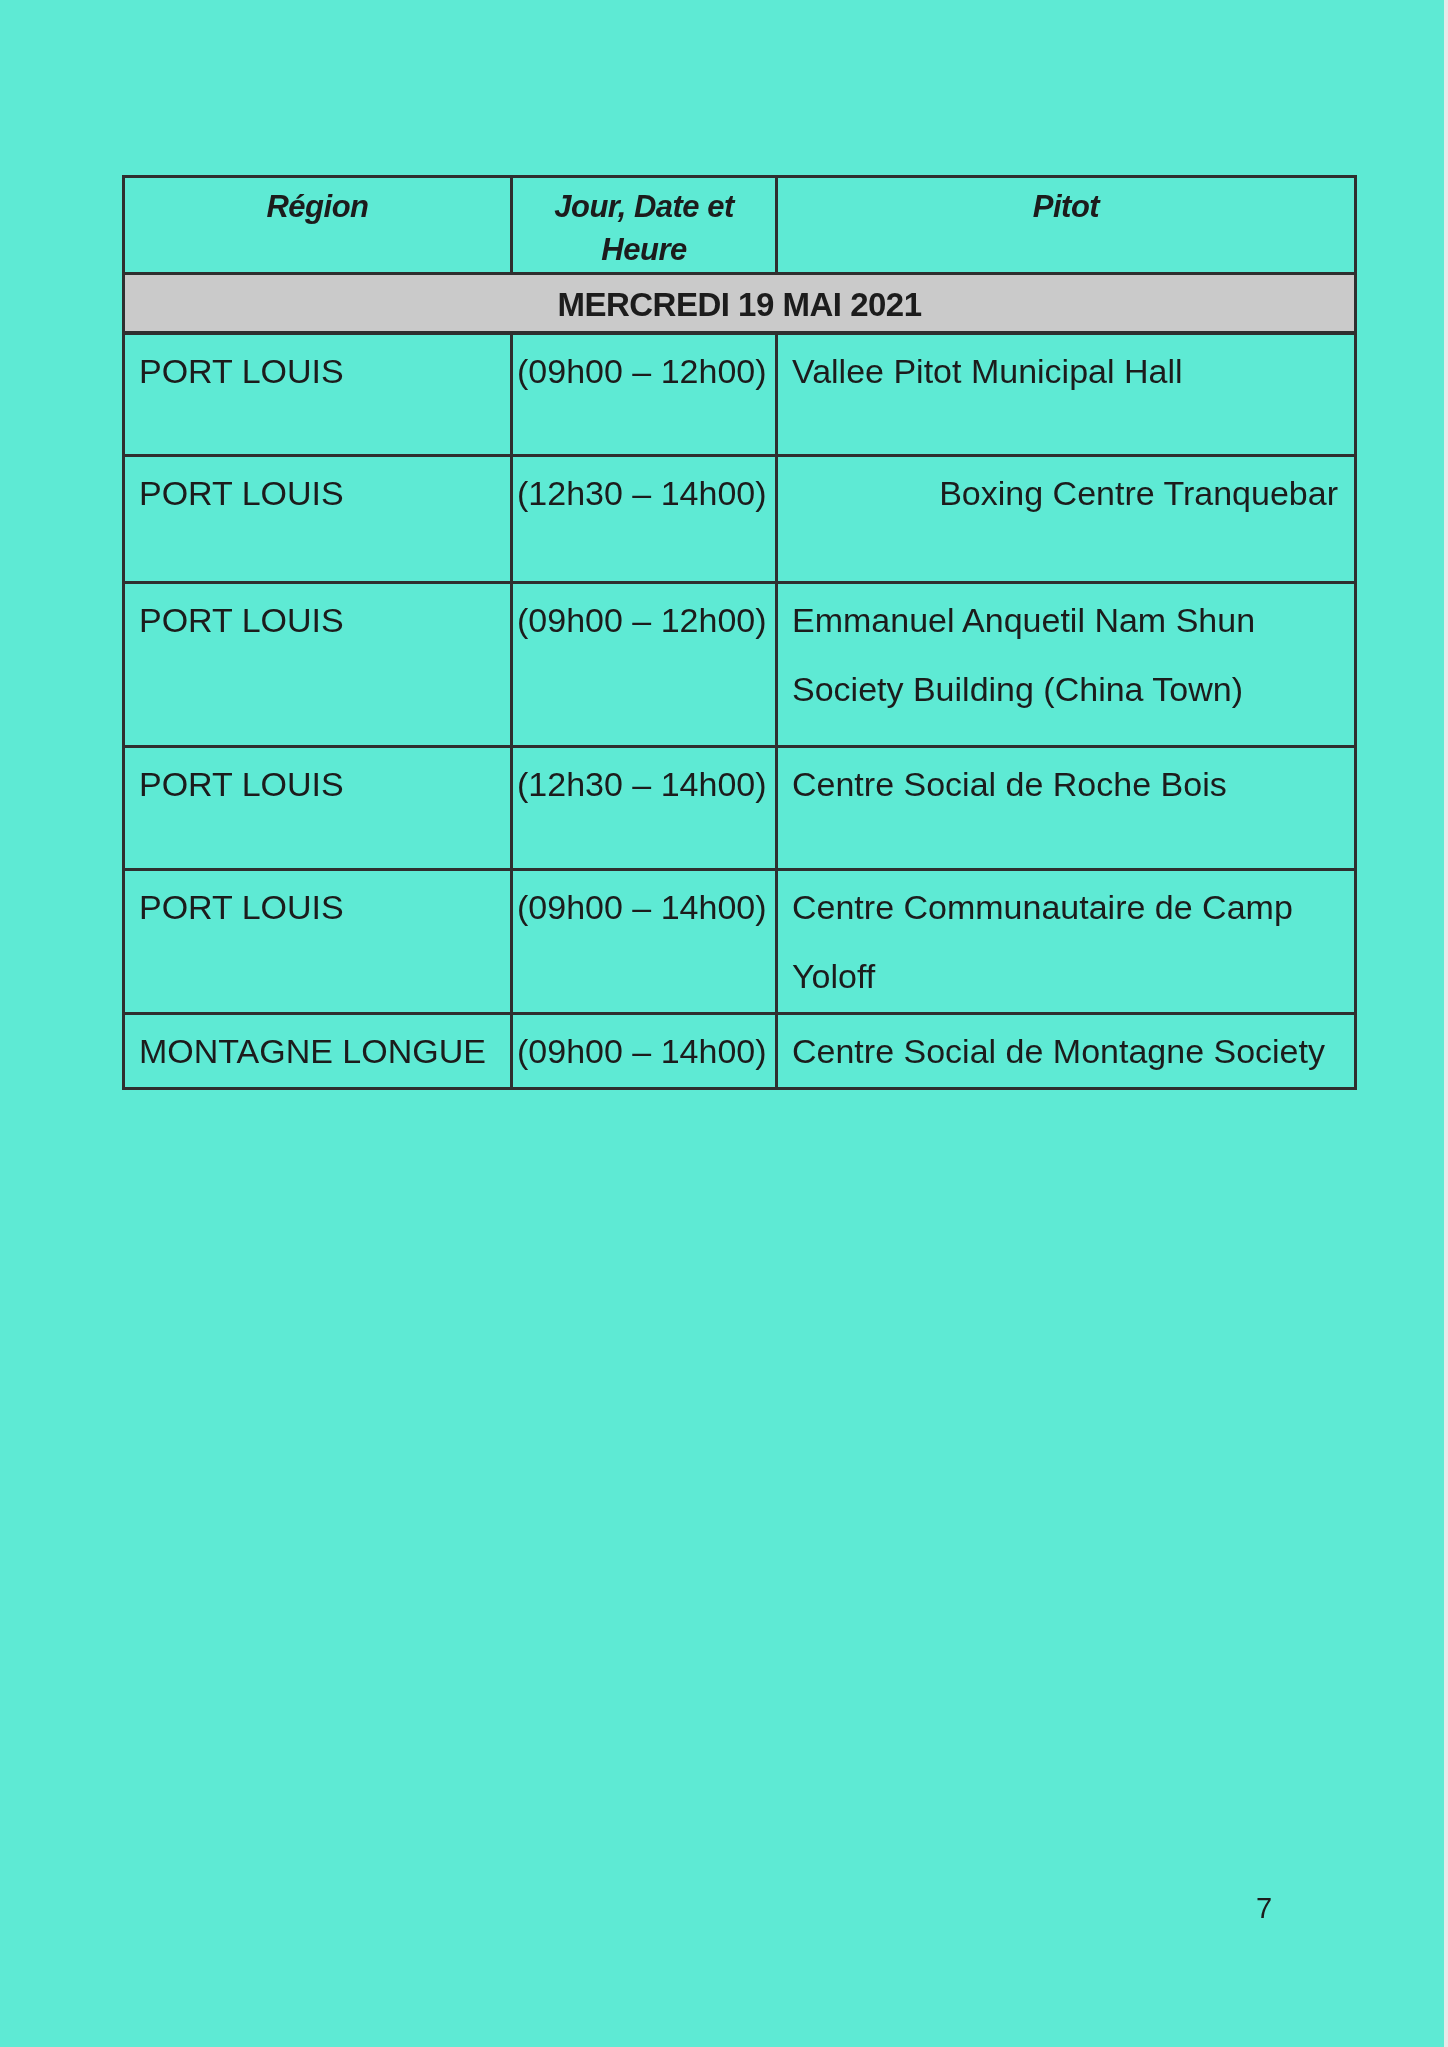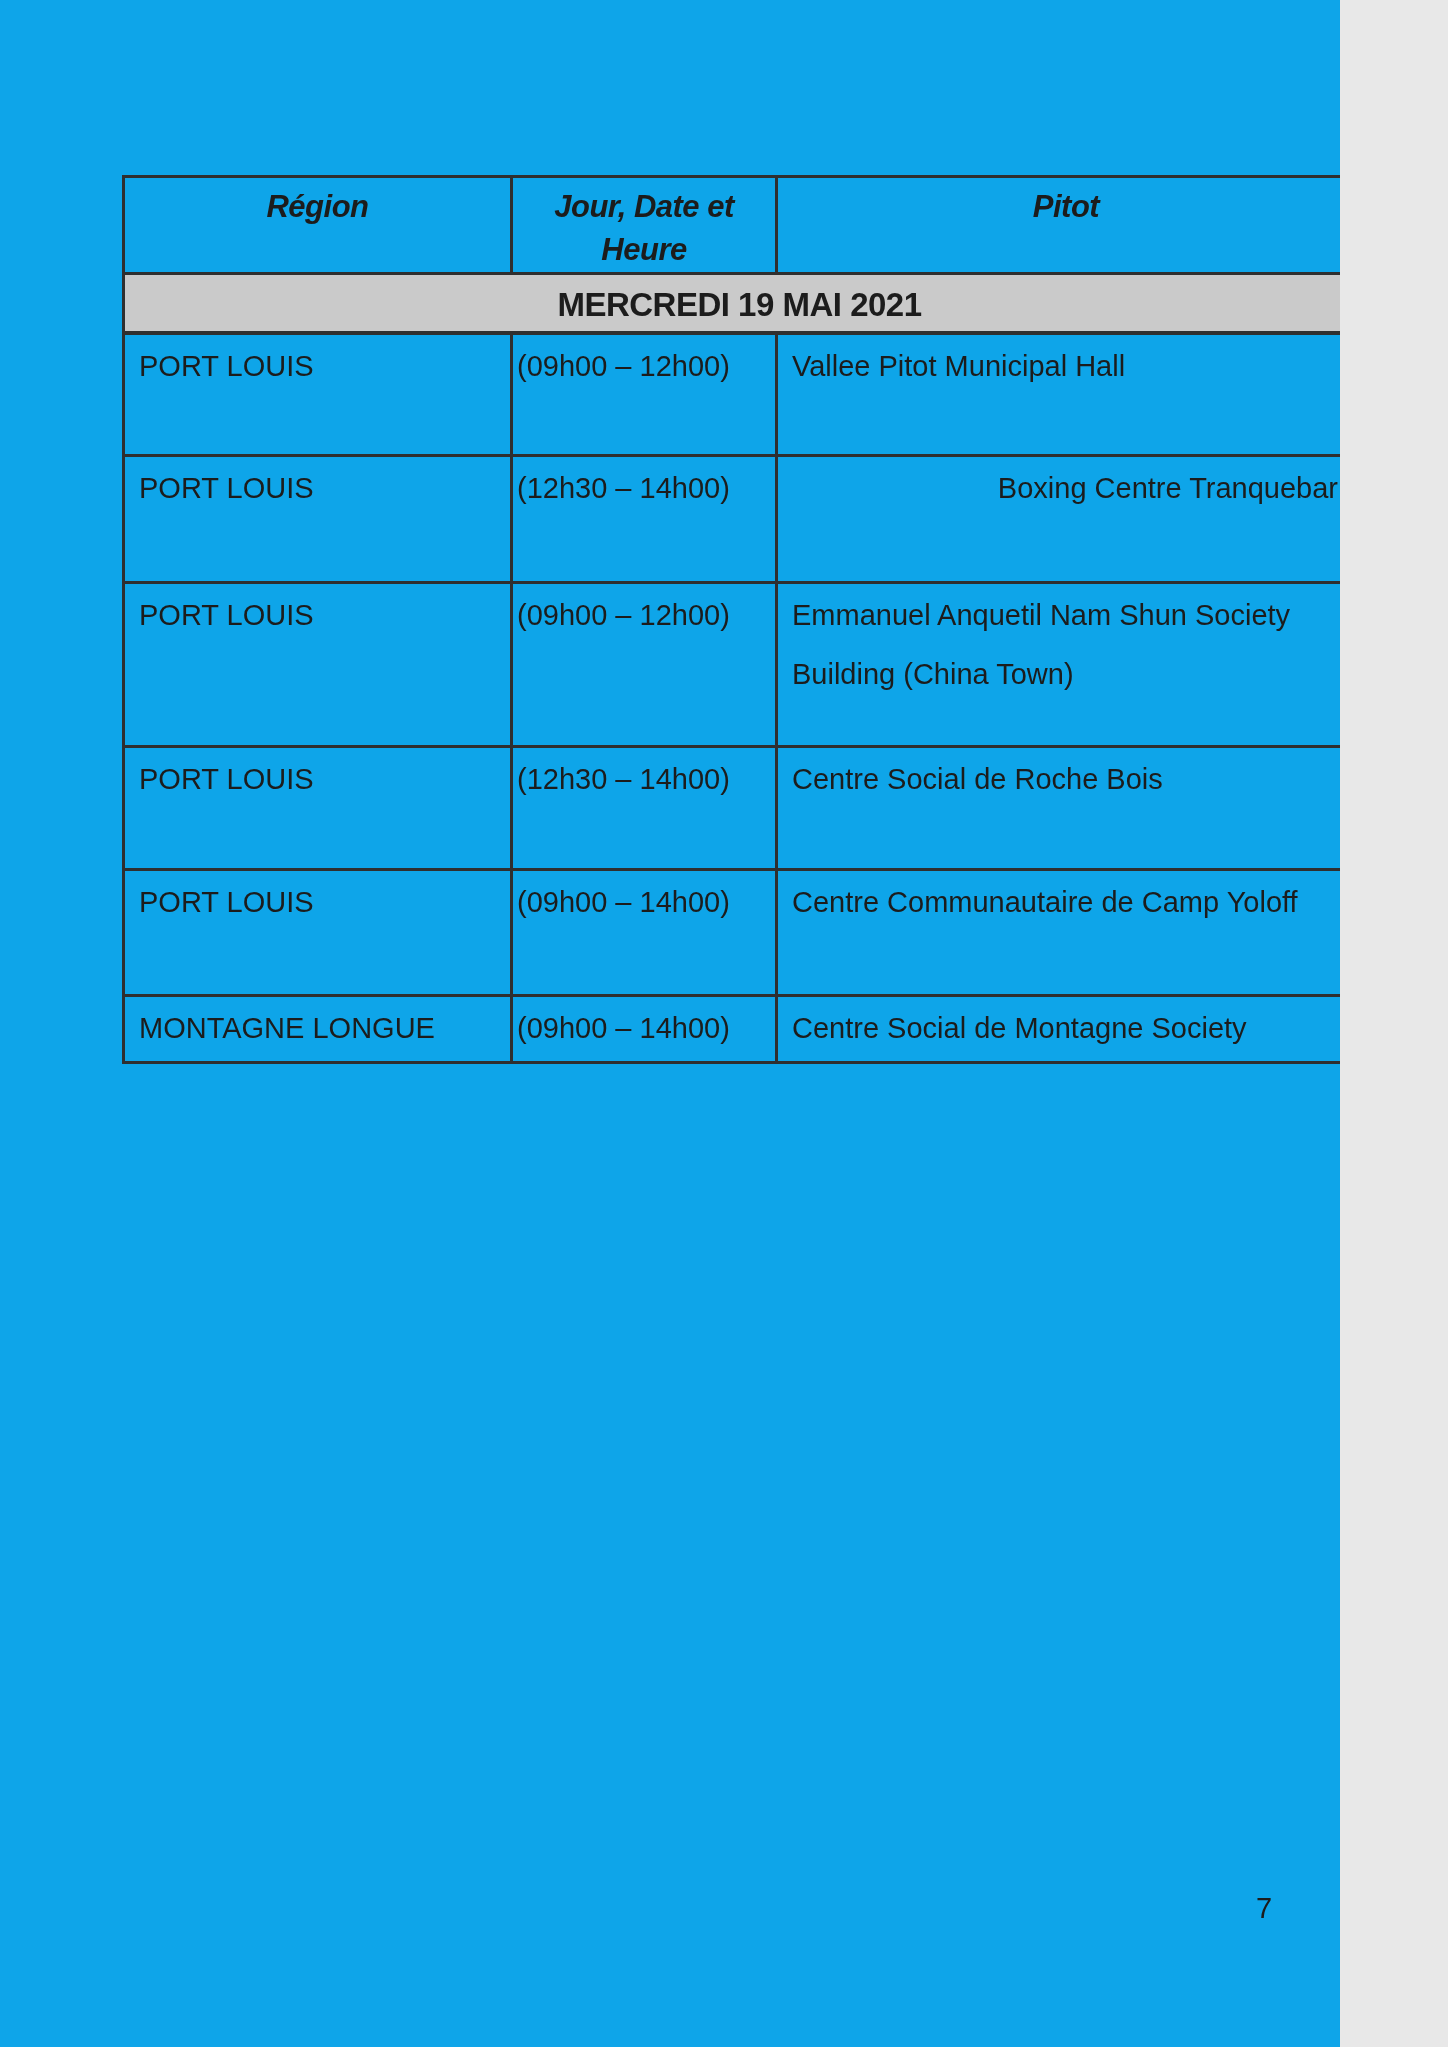--- a/index.html
+++ b/index.html
@@ -1,21 +1,21 @@
 <!DOCTYPE html>
 <html><head>
 <meta charset="utf-8">
 <style>
   * { margin: 0; padding: 0; box-sizing: border-box; }
   html, body { background: #e8e8e8; }
   .page {
     position: relative;
-    width: 1340px;
+    width: 1444px;
     height: 2047px;
-    background: #0ea5e9;
+    background: #5eead4;
     font-family: "Liberation Sans", sans-serif;
     color: #1c1c1c;
     overflow: hidden;
   }
   table.schedule {
     position: absolute;
     left: 122px;
     top: 175px;
     width: 1232px;
     border-collapse: collapse;
@@ -46,21 +46,21 @@
     text-align: center;
     font-weight: bold;
     font-size: 33px;
     letter-spacing: -0.5px;
     padding-top: 11px;
     vertical-align: top;
     border-bottom-width: 4px;
     margin-top: 36px;
   }
   td.cell {
-    font-size: 29px;
+    font-size: 34px;
     line-height: 2.05;
     padding: 2px 16px 0 14px;
   }
   td.cell-time { text-align: left; padding-left: 4px; padding-right: 4px; }
   tr.r1 { height: 122px; }
   tr.r2 { height: 127px; }
   tr.r3 { height: 164px; }
   tr.r4 { height: 123px; }
   tr.r5 { height: 126px; }
   tr.r6 { height: 67px;  }

